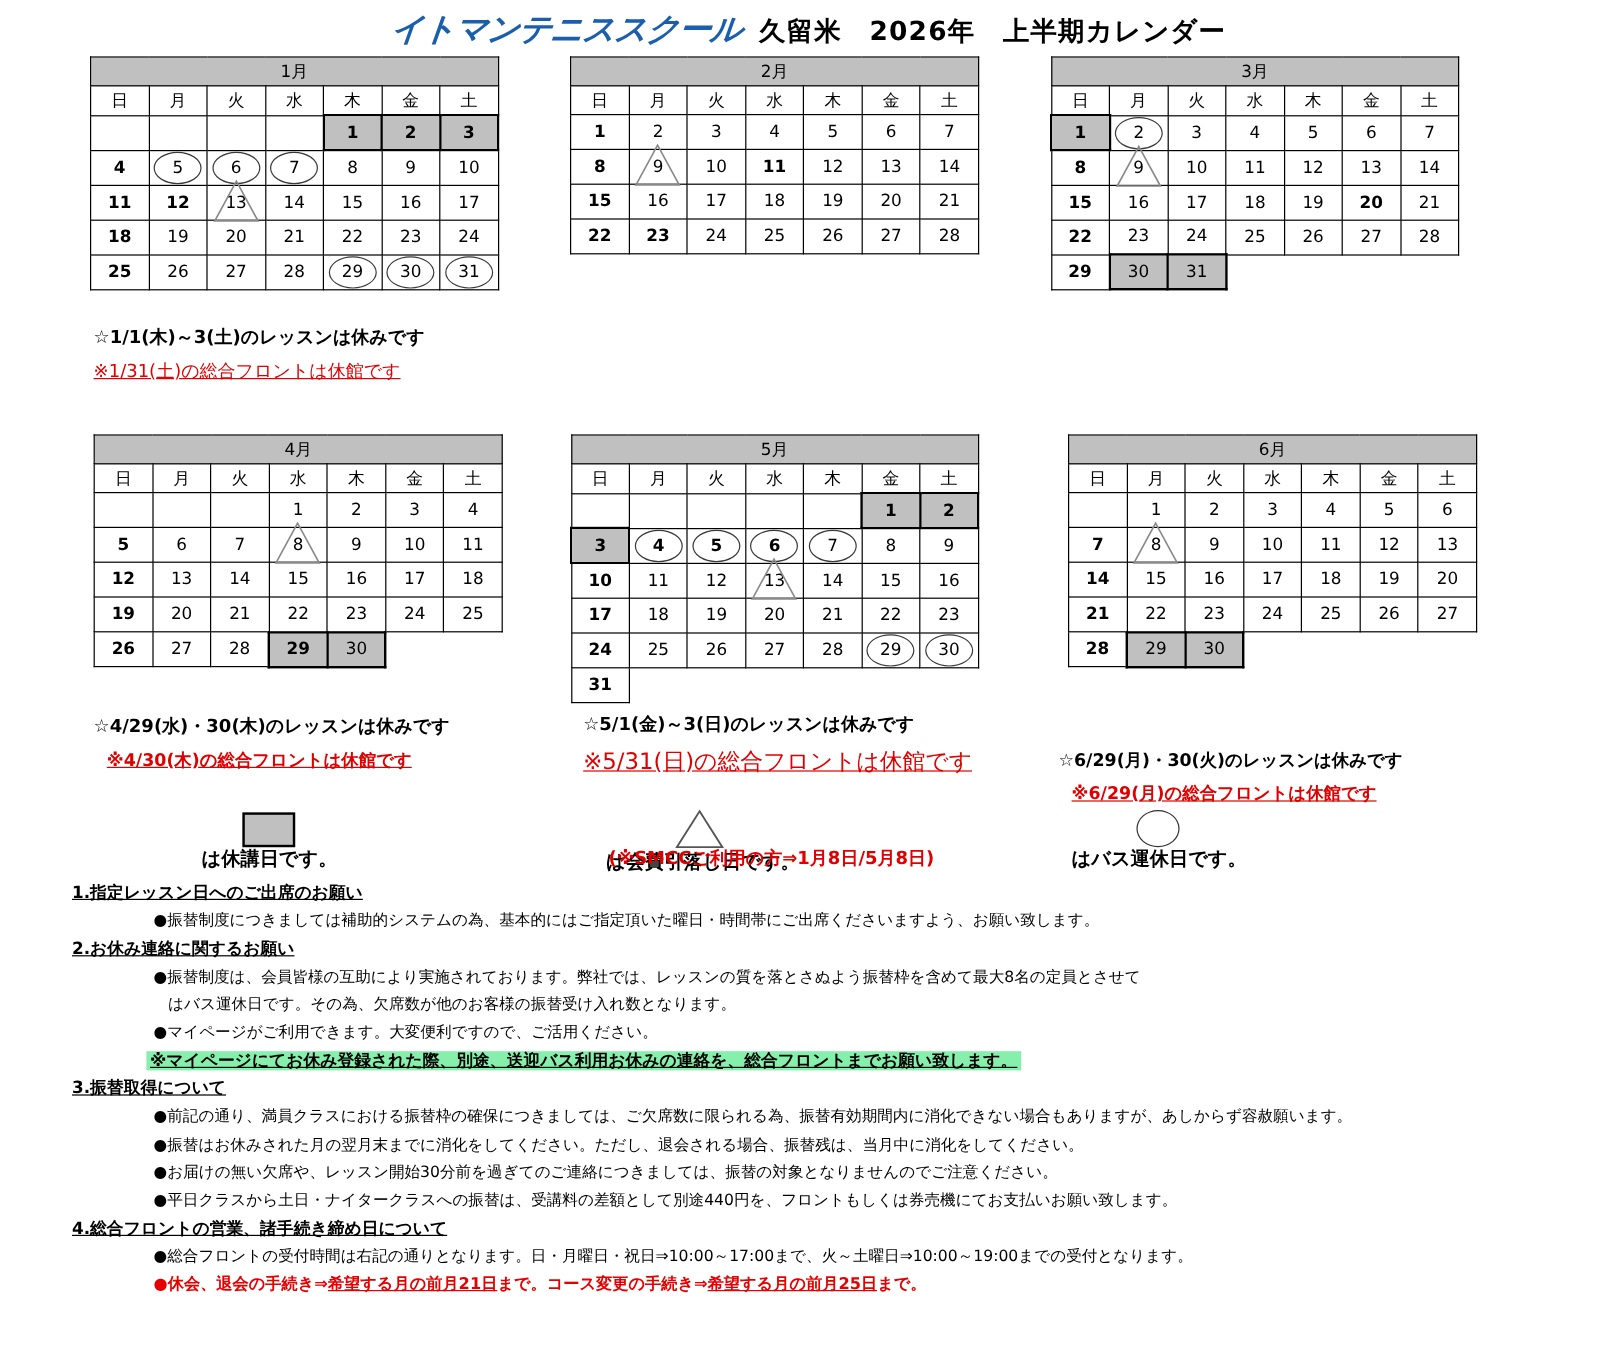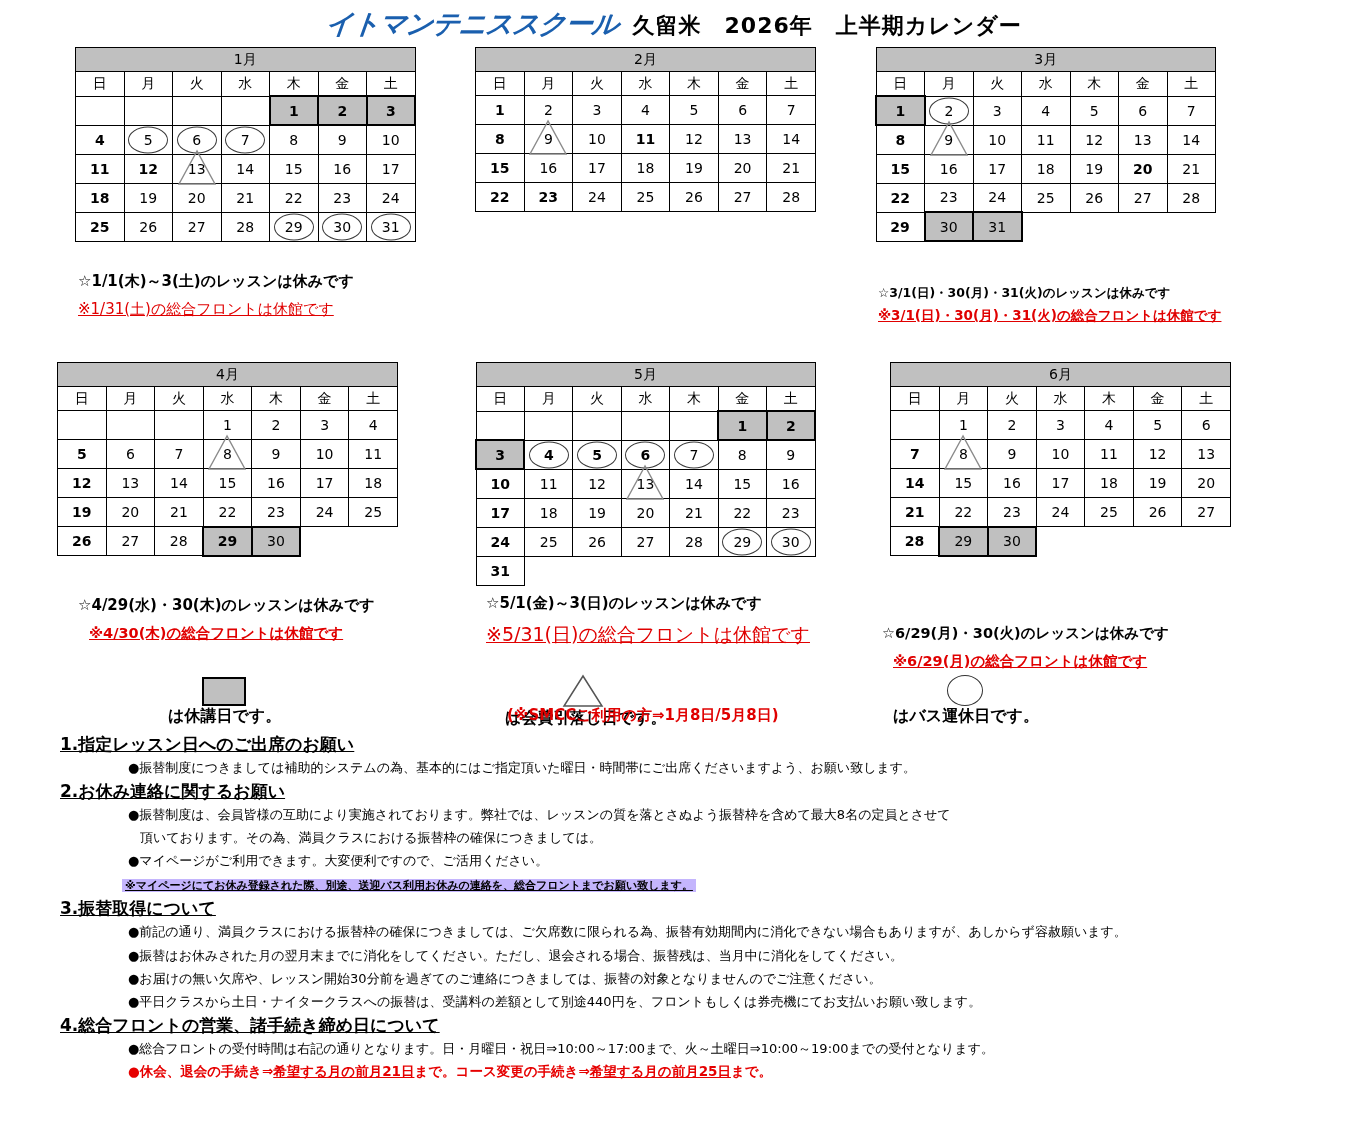--- a/index.html
+++ b/index.html
@@ -44,25 +44,25 @@
   .legend-label{font-size:16px;font-weight:bold;}
   .legend-box{display:inline-block;width:40px;height:25px;background:#c0c0c0;
         border:2px solid #000;margin-right:2px;}
   .legend-circle{display:inline-block;width:34px;height:29px;border:1.5px solid #333;
         border-radius:50%;margin-right:1px;}
   .legend-sub{position:absolute;top:32px;left:2px;color:#e00000;font-weight:bold;font-size:15px;}
 
   
   .sections{position:absolute;left:60px;top:733px;width:1288px;font-size:13px;
         line-height:23.3px;white-space:nowrap;}
-  .sec-heading{font-size:17px;font-weight:bold;text-decoration:underline;}
+  .sec-heading{font-size:14px;font-weight:bold;text-decoration:underline;}
   .indent1{padding-left:68px;}
   .indent2{padding-left:80px;}
   .indent-green{padding-left:62px;}
-  .green-highlight{background:#c4b5fd;font-weight:bold;font-size:11px;
+  .green-highlight{background:#86efac;font-weight:bold;font-size:14px;
         text-decoration:underline;padding:0 3px;}
   .red-line{color:#e60000;font-weight:bold;font-size:13.5px;}
   .red-line .u{text-decoration:underline;}
 </style>
 </head>
 <body>
 
 <div class="page">
 
   <div class="title">
@@ -244,21 +244,21 @@
             <td class="day"><span>28</span></td>
           </tr>
           <tr class="week">
             <td class="day bold"><span>29</span></td>
             <td class="day shaded"><span>30</span></td>
             <td class="day shaded"><span>31</span></td>
           </tr>
         </tbody>
       </table>
     </div>
-  <div id="cal-3" class="cal-box" style="left:57px;top:362px;">
+  <div id="cal-3" class="cal-box" style="left:78px;top:362px;">
       <table class="cal">
         <tbody>
           <tr>
             <th colspan="7" class="cal-title">4月</th>
           </tr>
           <tr class="dayhead">
             <td>日</td>
             <td>月</td>
             <td>火</td>
             <td>水</td>
@@ -441,24 +441,20 @@
             <td class="day shaded"><span>30</span></td>
           </tr>
         </tbody>
       </table>
     </div>
 
   <div class="note n-jan" style="left:78px;top:272px;">
     <div class="note-l1">☆1/1(木)～3(土)のレッスンは休みです</div>
     <div class="note-l2">※1/31(土)の総合フロントは休館です</div>
   </div>
-  <div class="note n-mar" style="left:878px;top:285px;">
-    <div class="note-l1">☆3/1(日)・30(月)・31(火)のレッスンは休みです</div>
-    <div class="note-l2">※3/1(日)・30(月)・31(火)の総合フロントは休館です</div>
-  </div>
   <div class="note n-apr" style="left:78px;top:596px;">
     <div class="note-l1">☆4/29(水)・30(木)のレッスンは休みです</div>
     <div class="note-l2">※4/30(木)の総合フロントは休館です</div>
   </div>
   <div class="note n-may" style="left:486px;top:594px;">
     <div class="note-l1">☆5/1(金)～3(日)のレッスンは休みです</div>
     <div class="note-l2">※5/31(日)の総合フロントは休館です</div>
   </div>
   <div class="note n-jun" style="left:882px;top:596px;">
     <div class="note-l1">☆6/29(月)・30(火)のレッスンは休みです</div>
@@ -482,21 +478,21 @@
       <span class="legend-label">はバス運休日です。</span>
     </div>
   </div>
 
   <div class="sections">
     <div class="sec-heading">1.指定レッスン日へのご出席のお願い</div>
     <div class="indent1">●振替制度につきましては補助的システムの為、基本的にはご指定頂いた曜日・時間帯にご出席くださいますよう、お願い致します。</div>
 
     <div class="sec-heading">2.お休み連絡に関するお願い</div>
     <div class="indent1">●振替制度は、会員皆様の互助により実施されております。弊社では、レッスンの質を落とさぬよう振替枠を含めて最大8名の定員とさせて</div>
-    <div class="indent2">頂いております。その為、満員クラスにおける振替枠の確保につきましては。</div>
+    <div class="indent2">はバス運休日です。その為、欠席数が他のお客様の振替受け入れ数となります。</div>
     <div class="indent1">●マイページがご利用できます。大変便利ですので、ご活用ください。</div>
     <div class="indent-green">
       <span class="green-highlight">※マイページにてお休み登録された際、別途、送迎バス利用お休みの連絡を、総合フロントまでお願い致します。</span>
     </div>
 
     <div class="sec-heading">3.振替取得について</div>
     <div class="indent1">●前記の通り、満員クラスにおける振替枠の確保につきましては、ご欠席数に限られる為、振替有効期間内に消化できない場合もありますが、あしからず容赦願います。</div>
     <div class="indent1">●振替はお休みされた月の翌月末までに消化をしてください。ただし、退会される場合、振替残は、当月中に消化をしてください。</div>
     <div class="indent1">●お届けの無い欠席や、レッスン開始30分前を過ぎてのご連絡につきましては、振替の対象となりませんのでご注意ください。</div>
     <div class="indent1">●平日クラスから土日・ナイタークラスへの振替は、受講料の差額として別途440円を、フロントもしくは券売機にてお支払いお願い致します。</div>

